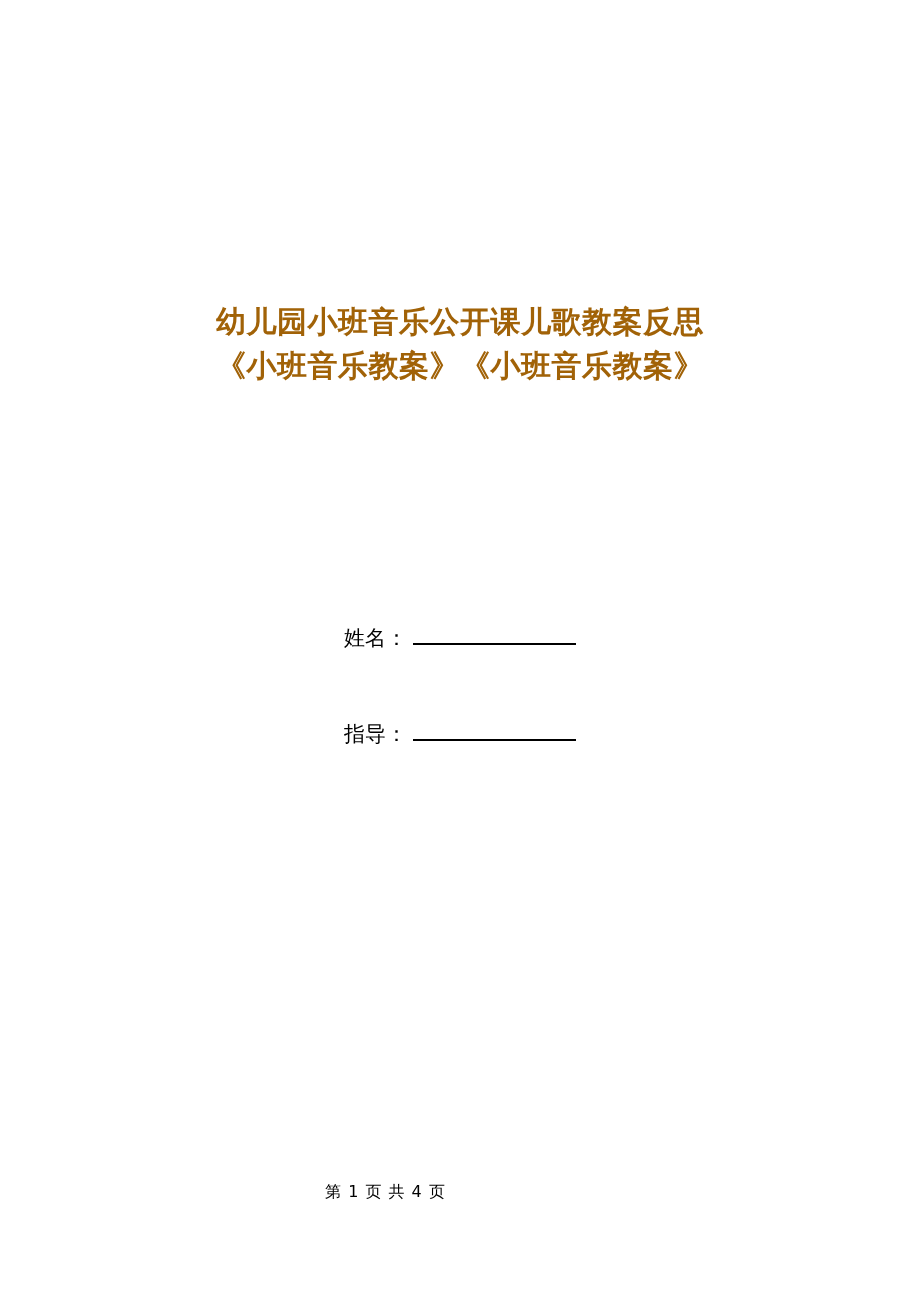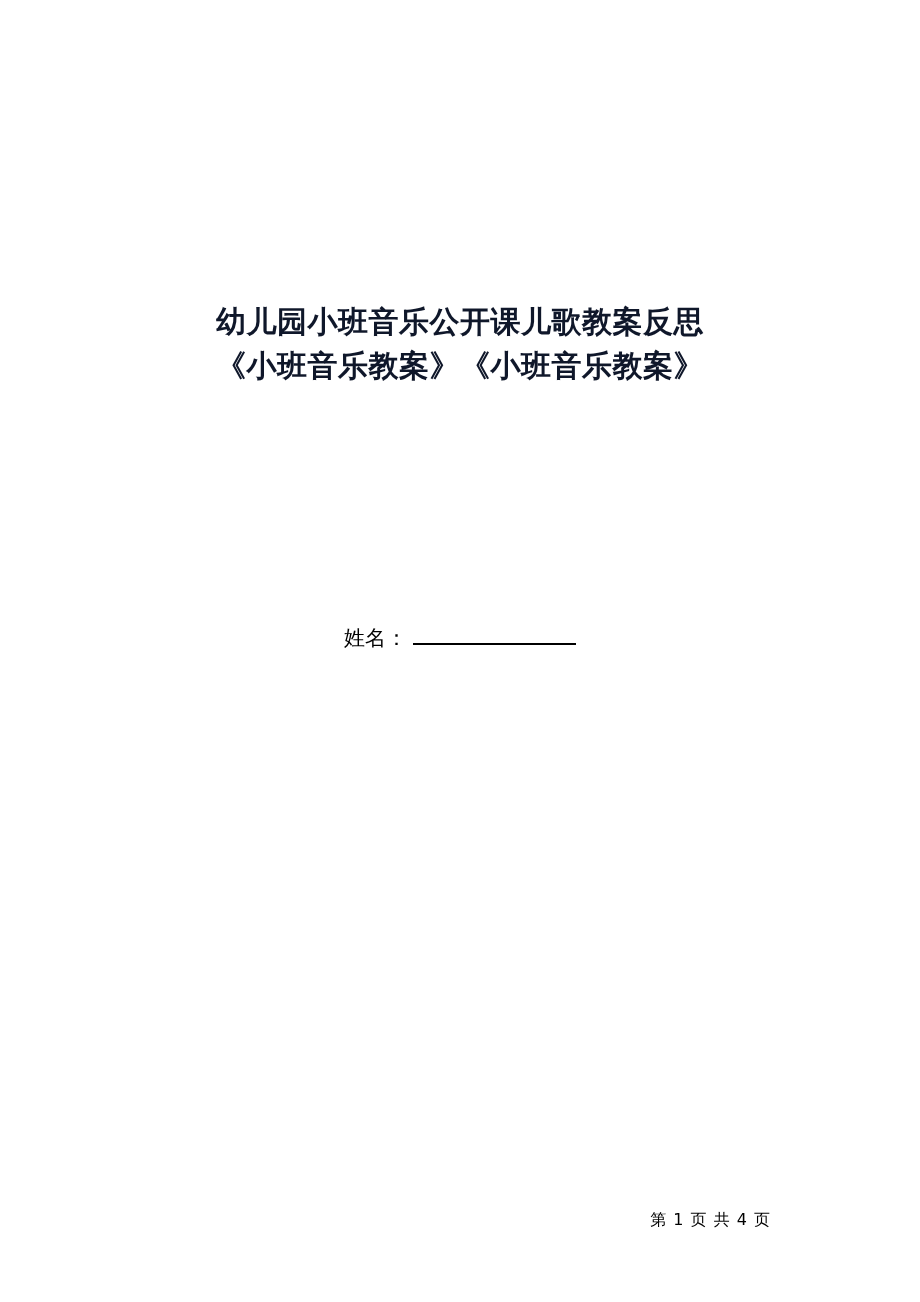--- a/index.html
+++ b/index.html
@@ -26,21 +26,21 @@
     position: absolute;
     top: 300px;
     left: 0;
     width: 920px;
     text-align: center;
     font-family: "DejaVu Sans", sans-serif;
     font-weight: bold;
     font-size: 30px;
     line-height: 44px;
     letter-spacing: 0.5px;
-    color: #0f172a;
+    color: #a16207;
   }
   .doc-title .line {
     display: block;
     white-space: nowrap;
   }
 
   .fields {
     position: absolute;
     top: 622px;
     left: 0;
@@ -69,26 +69,25 @@
     margin-left: 6px;
     border-bottom: 2px solid #000000;
     height: 21px;
   }
 
   .footer {
     position: absolute;
     top: 1182px;
     left: 0;
     width: 771px;
-    text-align: right;
+    text-align: center;
     font-family: "DejaVu Sans", sans-serif;
     font-size: 16px;
     color: #000000;
     letter-spacing: 1px;
-    margin-top: 28px;
   }
 </style>
 </head>
 <body>
 
 <div class="page">
 
   <div class="doc-title">
     <span class="line">幼儿园小班音乐公开课儿歌教案反思</span>
     <span class="line">《小班音乐教案》《小班音乐教案》</span>
@@ -96,19 +95,25 @@
 
   <div class="fields">
 
     <div class="field-row">
       <div class="field-inner">
         <span class="field-label">姓名：</span>
         <span class="field-blank"></span>
       </div>
     </div>
 
+    <div class="field-row">
+      <div class="field-inner">
+        <span class="field-label">指导：</span>
+        <span class="field-blank"></span>
+      </div>
+    </div>
 
 
   </div>
 
   <div class="footer">第 1 页 共 4 页</div>
 
 </div>
 
 </body></html>

